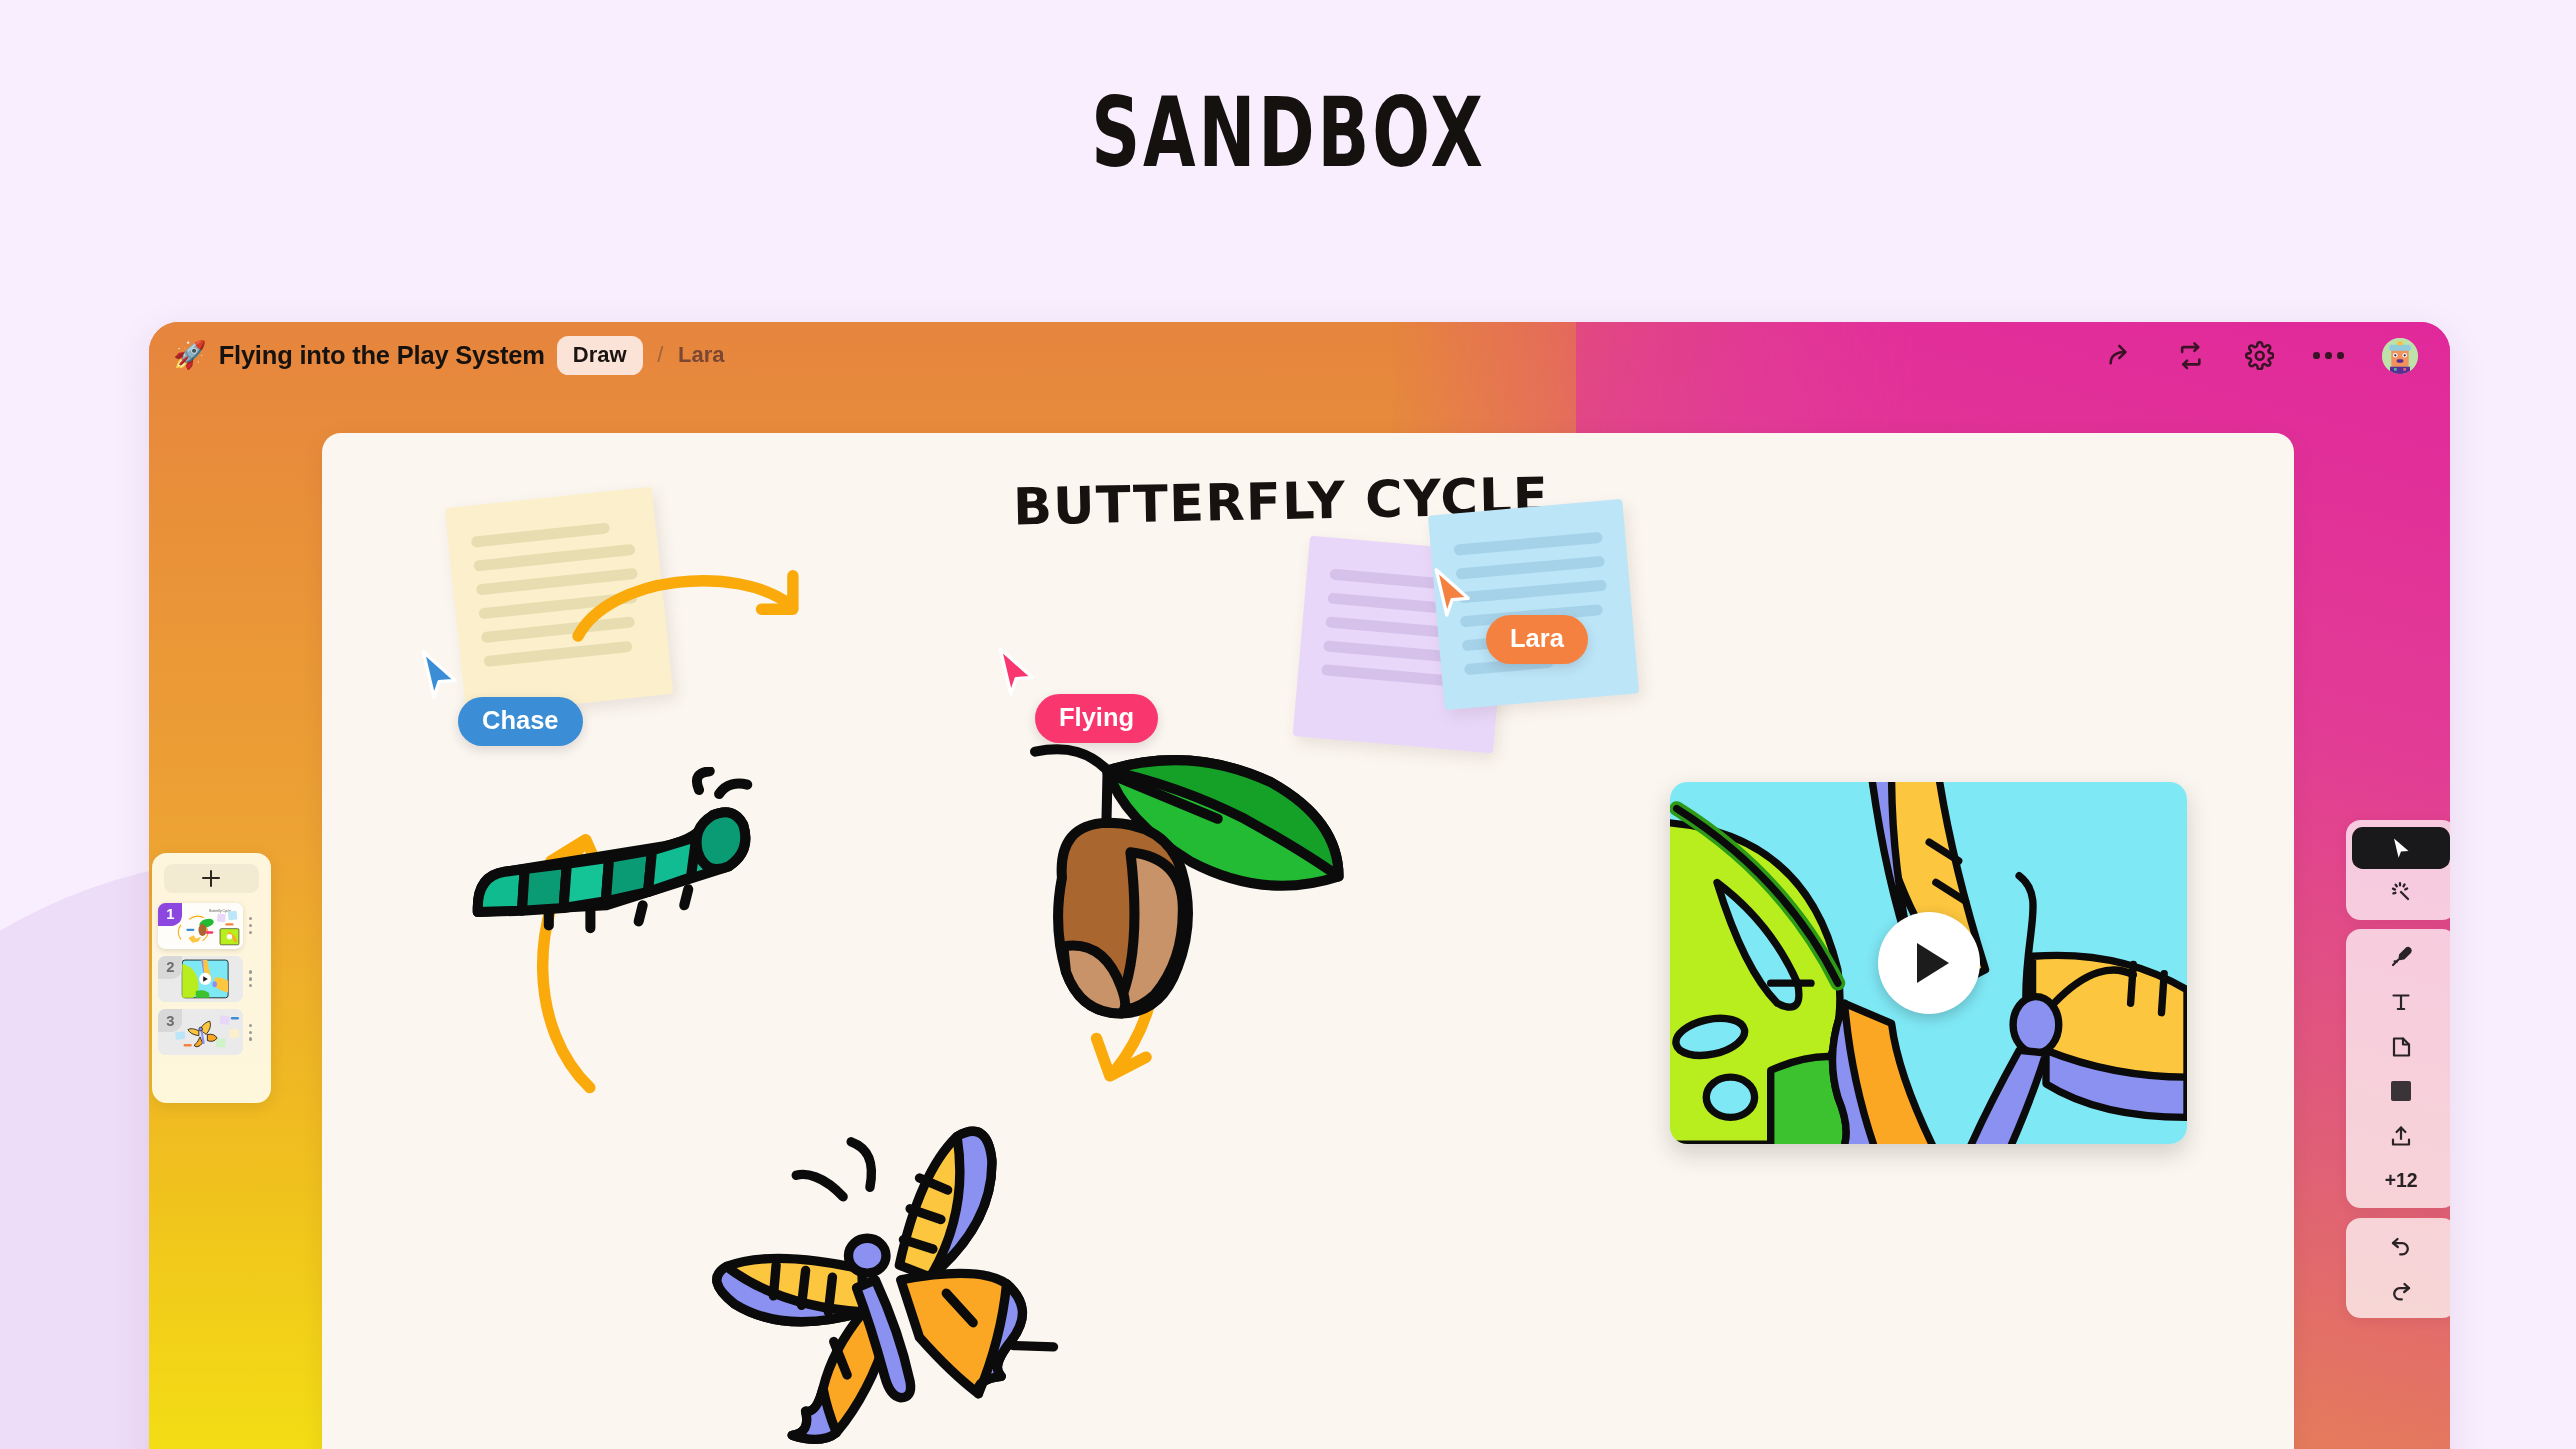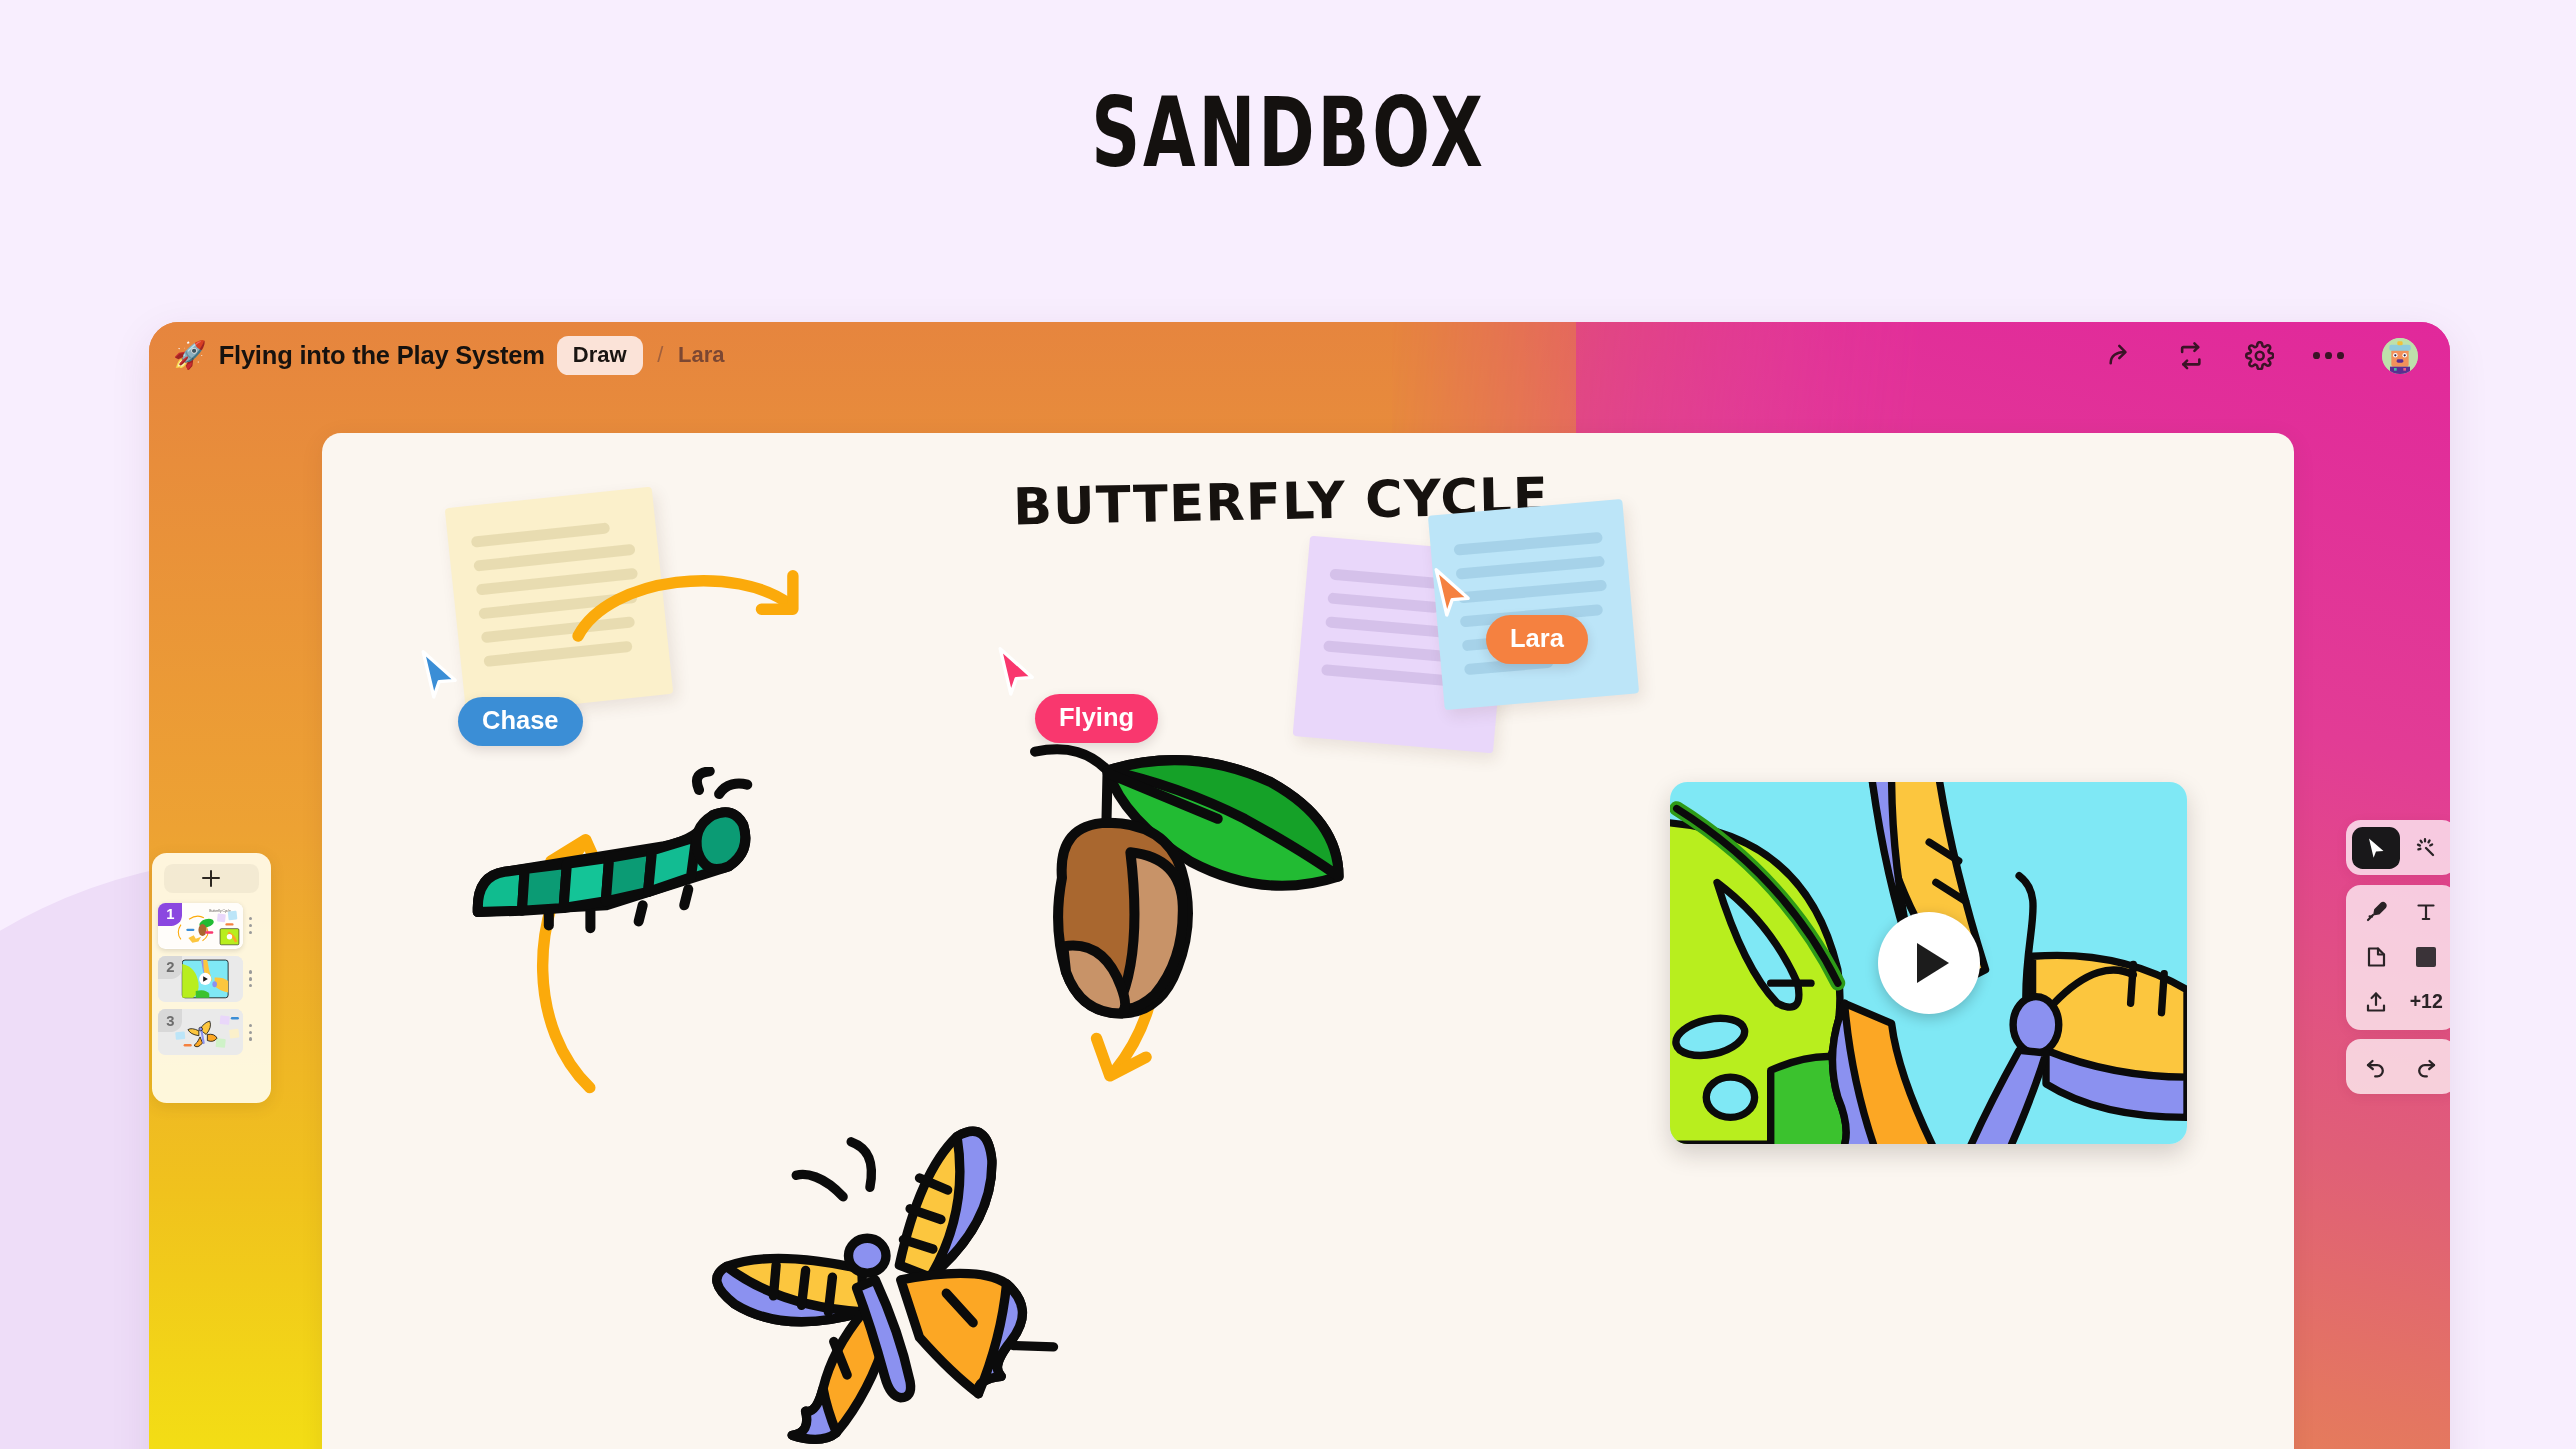--- a/index.html
+++ b/index.html
@@ -303,21 +303,21 @@
     z-index: 9;
     display: flex;
     flex-direction: column;
     gap: 9.4px;
   }
   .tb-group {
     background: rgba(255,255,255,.72);
     border-radius: 14.8px;
     padding: 6.7px;
     display: grid;
-    grid-template-columns: 1fr 1fr;
+    grid-template-columns: 1fr;
     gap: 2.7px;
     box-shadow: 0 2.7px 10.7px rgba(120,30,60,.10);
   }
   .tb-btn {
     height: 42px;
     border-radius: 10.7px;
     display: flex; align-items: center; justify-content: center;
     color: #2A2326;
   }
   .tb-btn.active { background: #19181A; color: #fff; }

